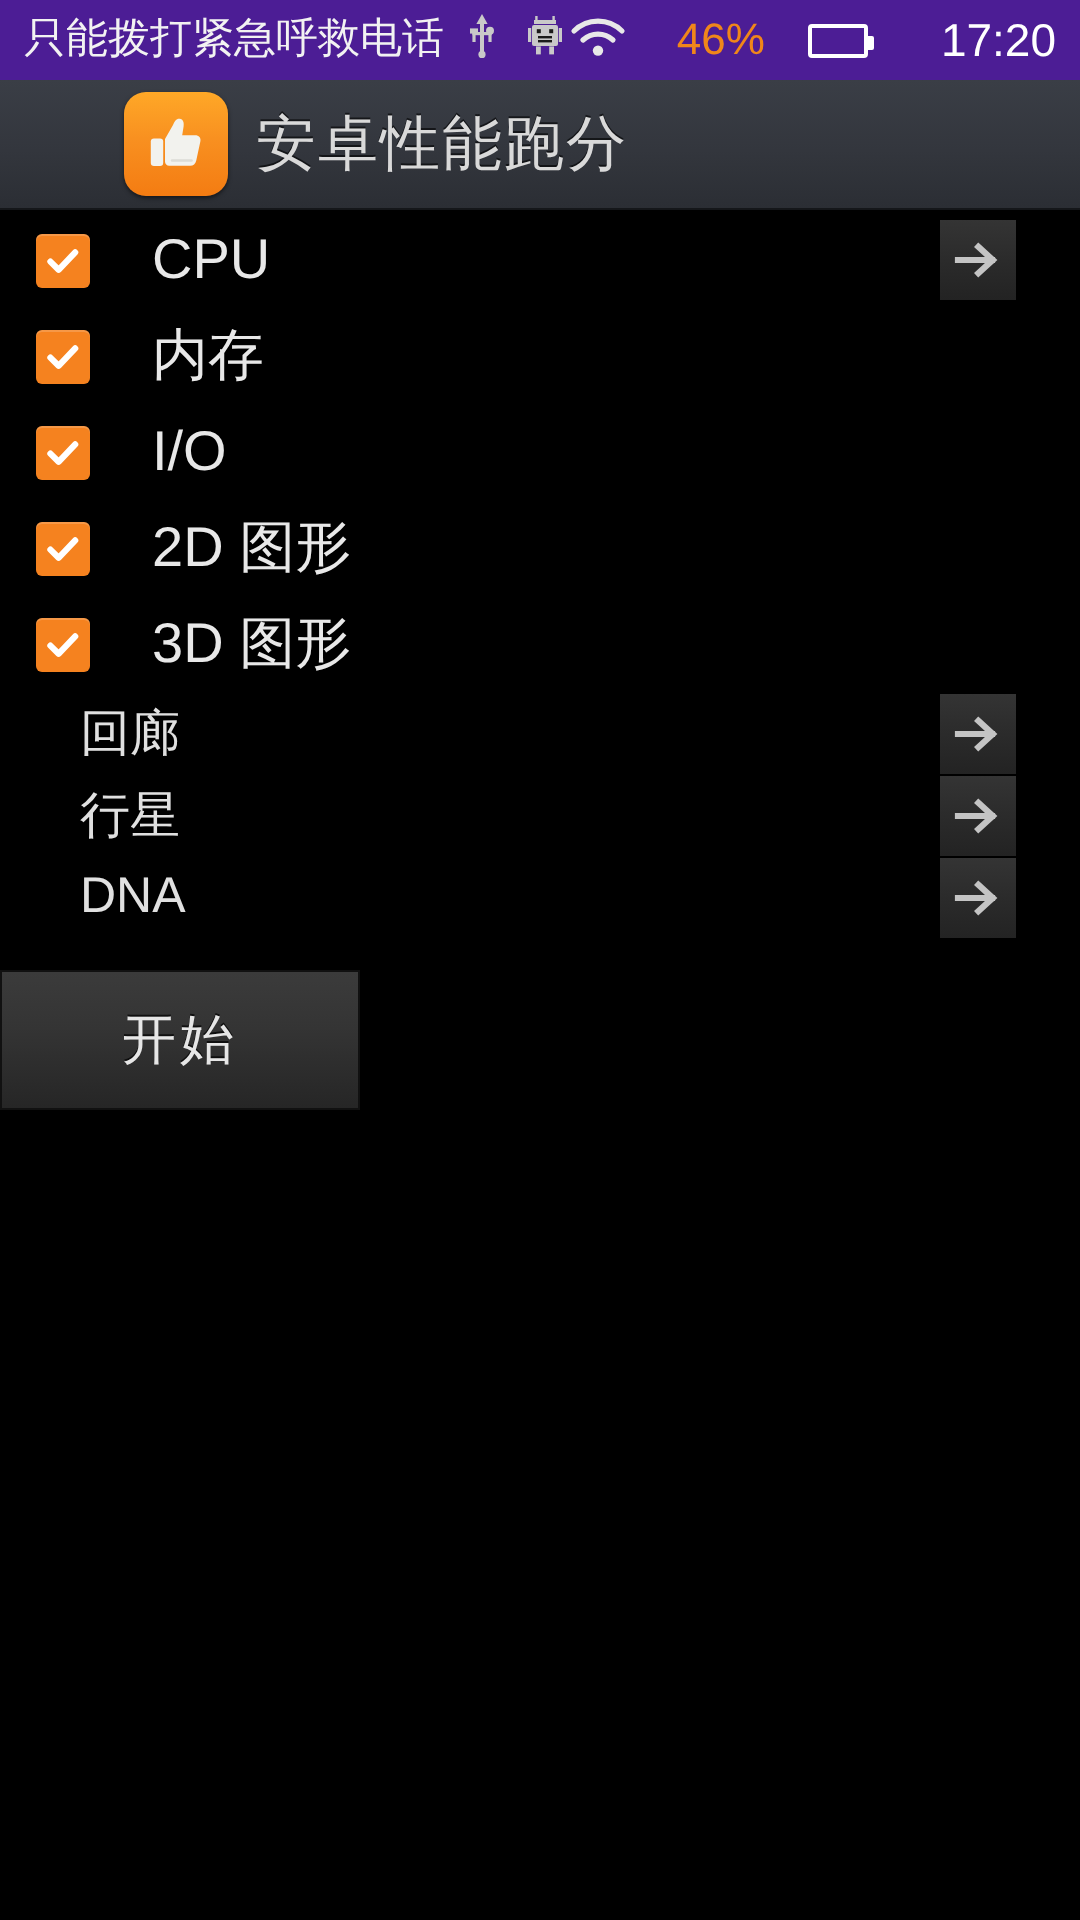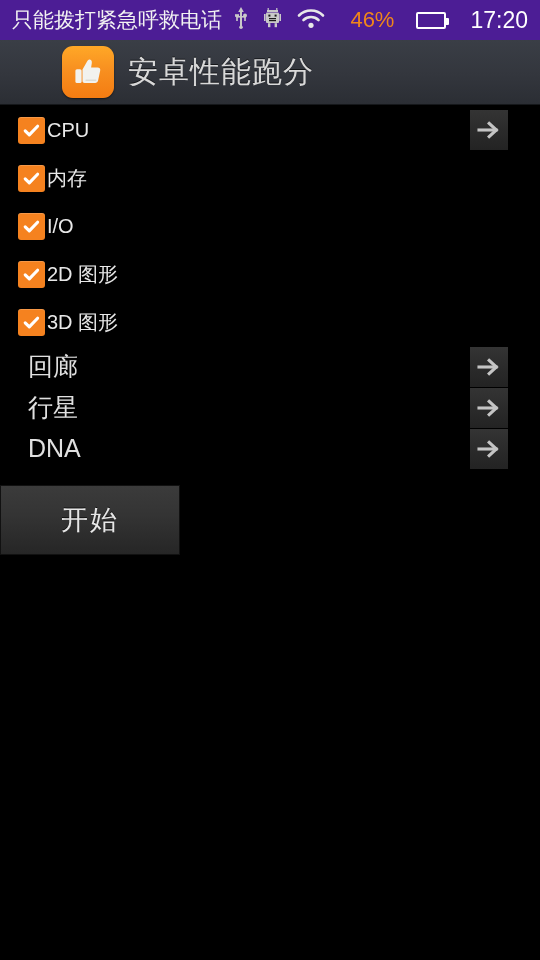--- a/index.html
+++ b/index.html
@@ -79,21 +79,21 @@
     width: 3px;
     height: 7px;
     background: #ffffff;
     border-radius: 0 1px 1px 0;
   }
   #status-clock {
     color: #ffffff;
     font-size: 23px;
     line-height: 40px;
     white-space: nowrap;
-    margin-left: 2px;
+    margin-left: 14px;
   }
 
   
   #app-header {
     position: absolute;
     left: 0; top: 40px;
     width: 540px;
     height: 65px;
     background: linear-gradient(to bottom, #3a3e46 0%, #33363d 55%, #2b2e34 100%);
     border-bottom: 1px solid #15171a;
@@ -146,28 +146,28 @@
     height: 27px;
     background: #f5821f;
     border-radius: 3px;
     flex: none;
     display: flex;
     align-items: center;
     justify-content: center;
     box-shadow: inset 0 1px 0 rgba(255,255,255,0.18);
   }
   .row-label {
-    margin-left: 2px;
+    margin-left: 31px;
     color: #e8e8e8;
-    font-size: 20px;
+    font-size: 28px;
     white-space: nowrap;
     text-shadow: 0 1px 1px rgba(0,0,0,0.9);
   }
   .bench-row.sub .row-label {
-    margin-left: 0;
+    margin-left: 12px;
     font-size: 25px;
     color: #e0e0e0;
   }
 
   .arrow-btn {
     position: absolute;
     width: 38px;
     height: 40px;
     background: linear-gradient(to bottom, #343434 0%, #2b2b2b 50%, #232323 100%);
     display: flex;

